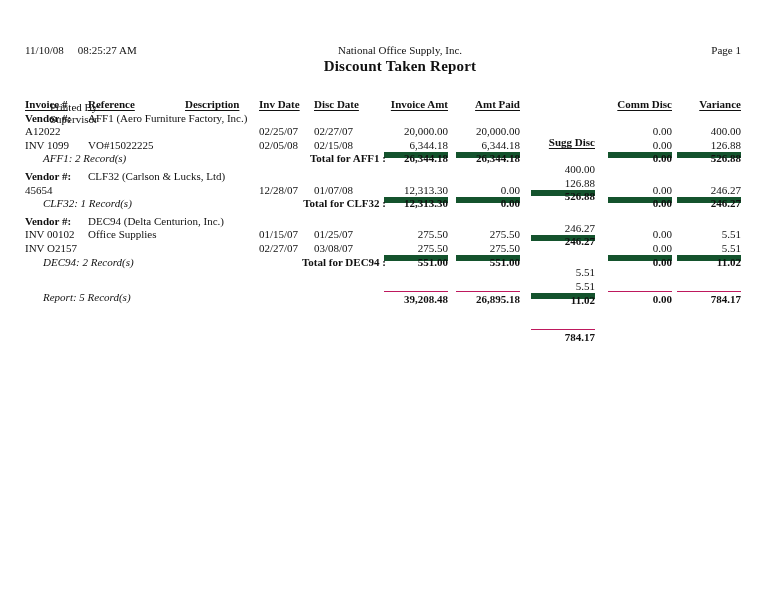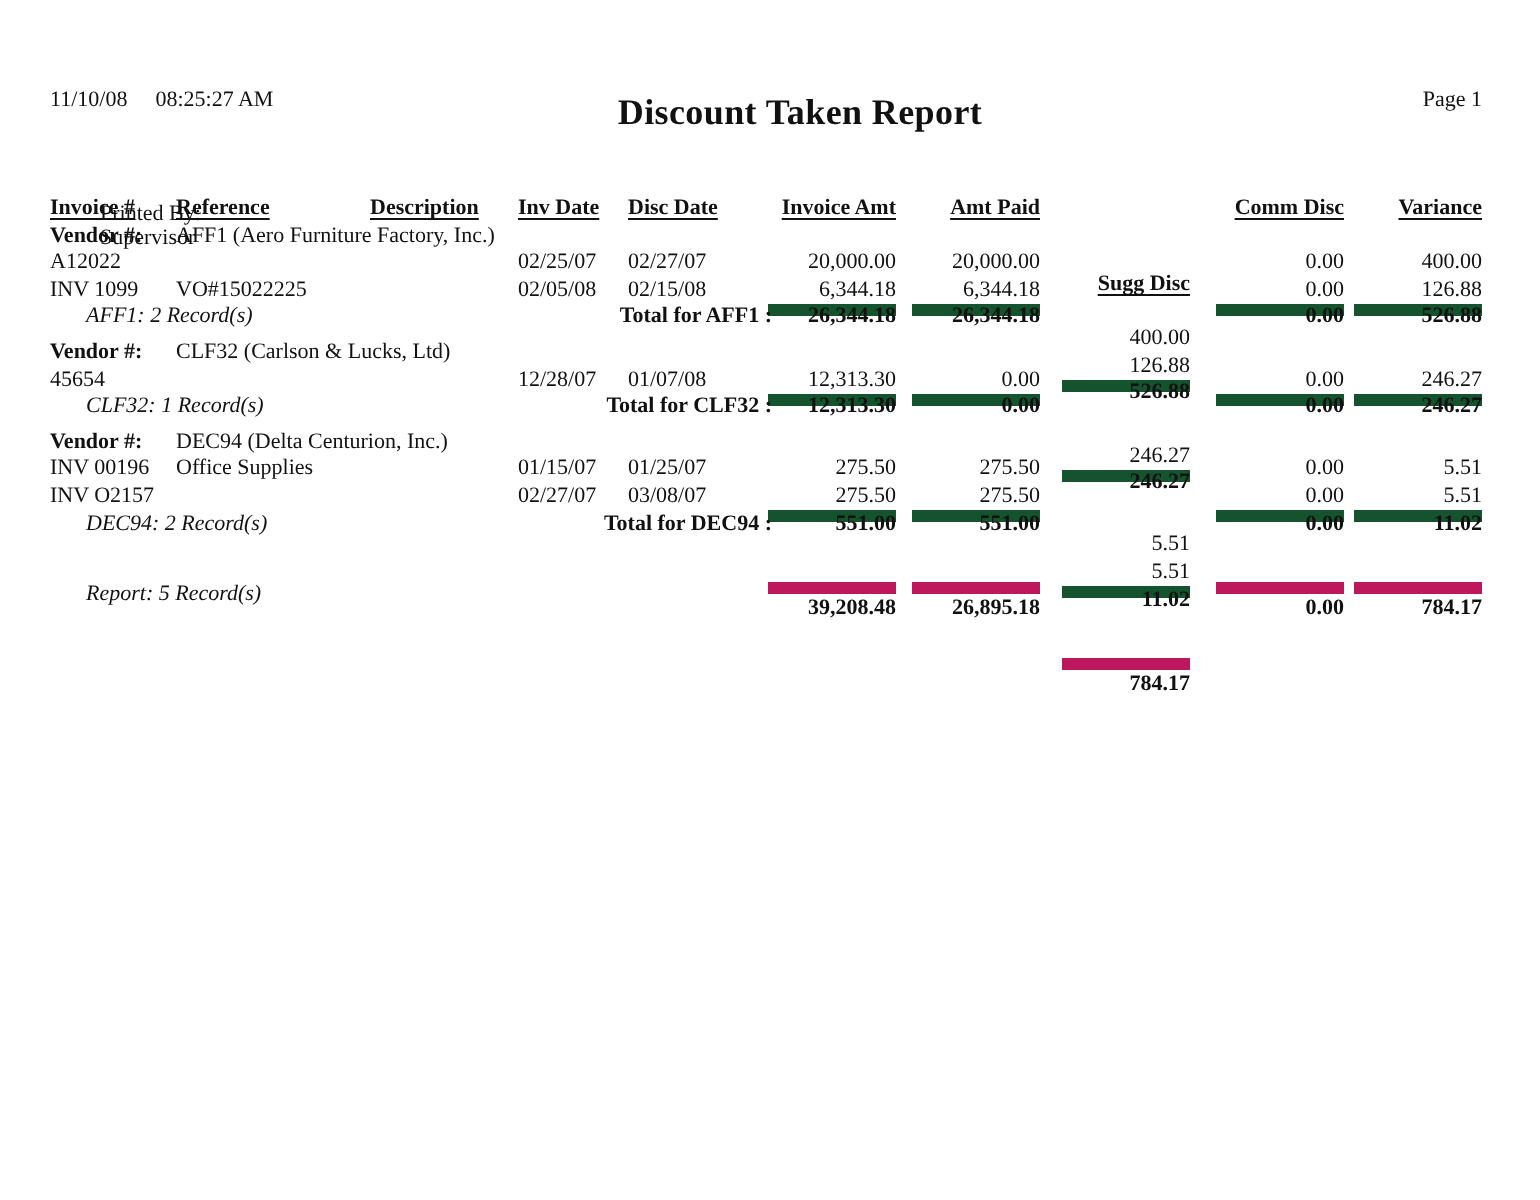--- a/index.html
+++ b/index.html
@@ -12,21 +12,21 @@
     font-size:11px;
     overflow:hidden;
     padding-left:22px;
   }
   
   .top-left{position:absolute;left:25px;top:44px;}
   .dateline span{display:inline-block;}
   .print-time{margin-left:14px;}
   .printed-by{position:absolute;left:25px;top:57px;}
   .top-center{position:absolute;left:30px;top:44px;width:740px;text-align:center;}
-  .report-title{font-weight:bold;font-size:18px;margin-top:2px;letter-spacing:.2px;}
+  .report-title{font-weight:bold;font-size:15px;margin-top:2px;letter-spacing:.2px;}
   .page-num{position:absolute;left:655px;top:44px;width:86px;text-align:right;}
 
   
   #report-body{position:absolute;left:0;top:0;width:770px;height:524px;}
   .row{position:absolute;left:0;width:770px;height:13px;}
   .cell{position:absolute;white-space:nowrap;top:0;}
   .c-inv{left:25px;}
   .c-ref{left:88px;}
   .c-desc{left:185px;}
   .c-d1{left:259px;}
@@ -34,35 +34,36 @@
   .c-amt {left:384px;width:64px;text-align:right;}
   .c-paid{left:456px;width:64px;text-align:right;}
   .c-sugg{left:531px;width:64px;text-align:right;margin-top:38px;}
   .c-comm{left:608px;width:64px;text-align:right;}
   .c-var {left:677px;width:64px;text-align:right;}
   .c-tlabel{left:180px;width:206px;text-align:right;font-weight:bold;}
   .hdr{font-weight:bold;text-decoration:underline;text-underline-offset:2px;}
   .b{font-weight:bold;}
   .i{font-style:italic;margin-left:18px;}
   .u{border-bottom:6px solid #14532d;padding-bottom:1px;}
-  .ot{border-top:6px solid #be185d;padding-top:1px;}
+  .ot{border-top:1px solid #be185d;padding-top:1px;}
 </style>
 </head>
 <body>
 
 <div class="page">
 
   <div class="top-left">
     <div class="dateline">
       <span>11/10/08</span><span class="print-time">08:25:27 AM</span>
     </div>
     <div class="printed-by">Printed By: Supervisor</div>
   </div>
 
   <div class="top-center">
+    <div>National Office Supply, Inc.</div>
     <div class="report-title">Discount Taken Report</div>
   </div>
 
   <div class="page-num">Page 1</div>
 
   <div id="report-body">
       <div class="row" style="top: 98px;">
         <span class="cell c-inv hdr">Invoice #</span>
         <span class="cell c-ref hdr">Reference</span>
         <span class="cell c-desc hdr">Description</span>
@@ -129,21 +130,21 @@
         <span class="cell c-paid b">0.00</span>
         <span class="cell c-sugg b">246.27</span>
         <span class="cell c-comm b">0.00</span>
         <span class="cell c-var b">246.27</span>
       </div>
       <div class="row" style="top: 215px;">
         <span class="cell c-inv b">Vendor #:</span>
         <span class="cell c-ref">DEC94 (Delta Centurion, Inc.)</span>
       </div>
       <div class="row" style="top: 228px;">
-        <span class="cell c-inv">INV 00196</span>
+        <span class="cell c-inv">INV 00102</span>
         <span class="cell c-ref">Office Supplies</span>
         <span class="cell c-d1">01/15/07</span>
         <span class="cell c-d2">01/25/07</span>
         <span class="cell c-amt">275.50</span>
         <span class="cell c-paid">275.50</span>
         <span class="cell c-sugg">5.51</span>
         <span class="cell c-comm">0.00</span>
         <span class="cell c-var">5.51</span>
       </div>
       <div class="row" style="top: 242px;">

